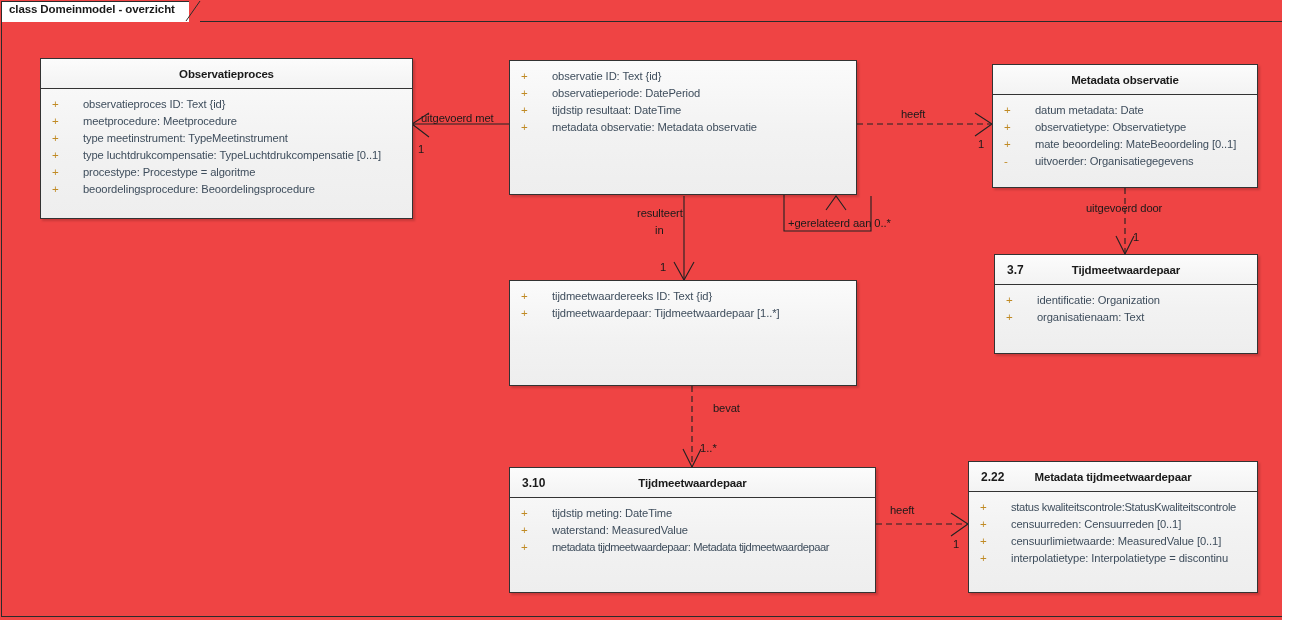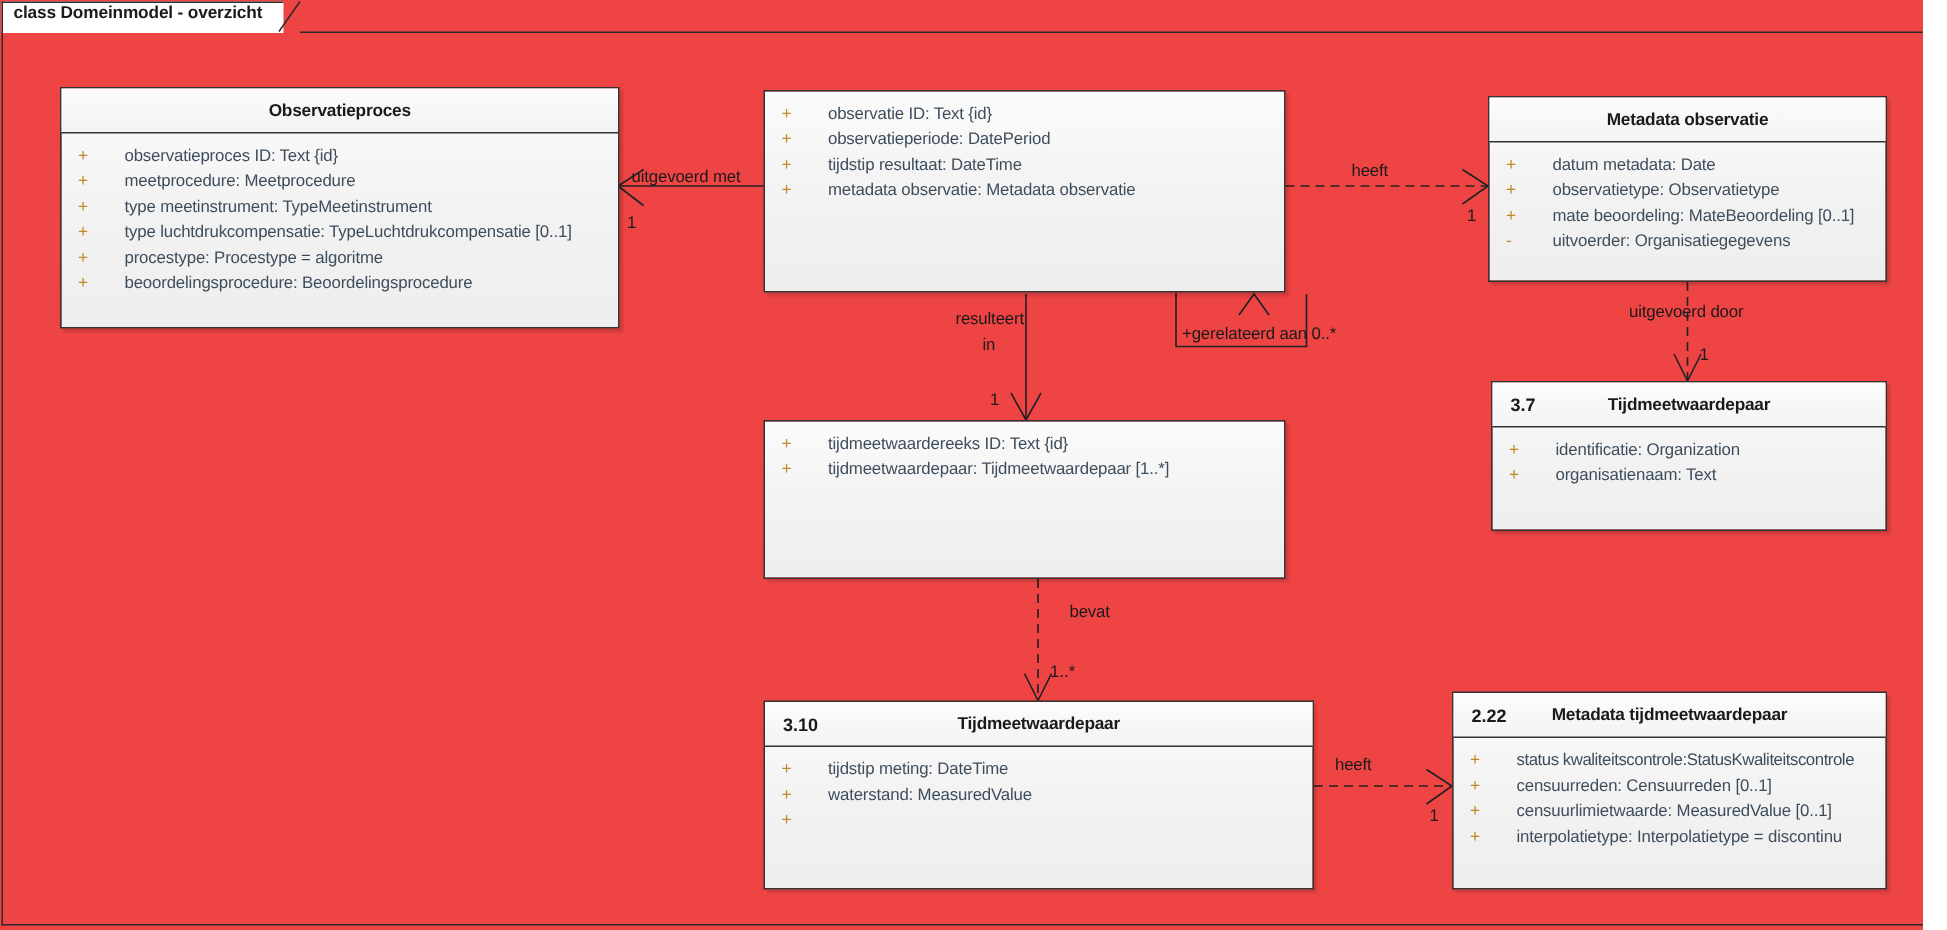--- a/index.html
+++ b/index.html
@@ -353,20 +353,21 @@
       <div class="attr">
         <span class="vis">+</span>
         <span>tijdstip meting: DateTime</span>
       </div>
       <div class="attr">
         <span class="vis">+</span>
         <span>waterstand: MeasuredValue</span>
       </div>
       <div class="attr" style="letter-spacing:-0.45px;">
         <span class="vis" style="letter-spacing:0;">+</span>
+        <span>metadata tijdmeetwaardepaar: Metadata tijdmeetwaardepaar</span>
       </div>
     </div>
   </div>
 
   <div class="uml-class" style="left:968px; top:461px; width:290px; height:132px;">
     <div class="uml-header">
       <span class="uml-code">2.22</span>
       <span class="uml-title">Metadata tijdmeetwaardepaar</span>
     </div>
     <div class="uml-attrs">

